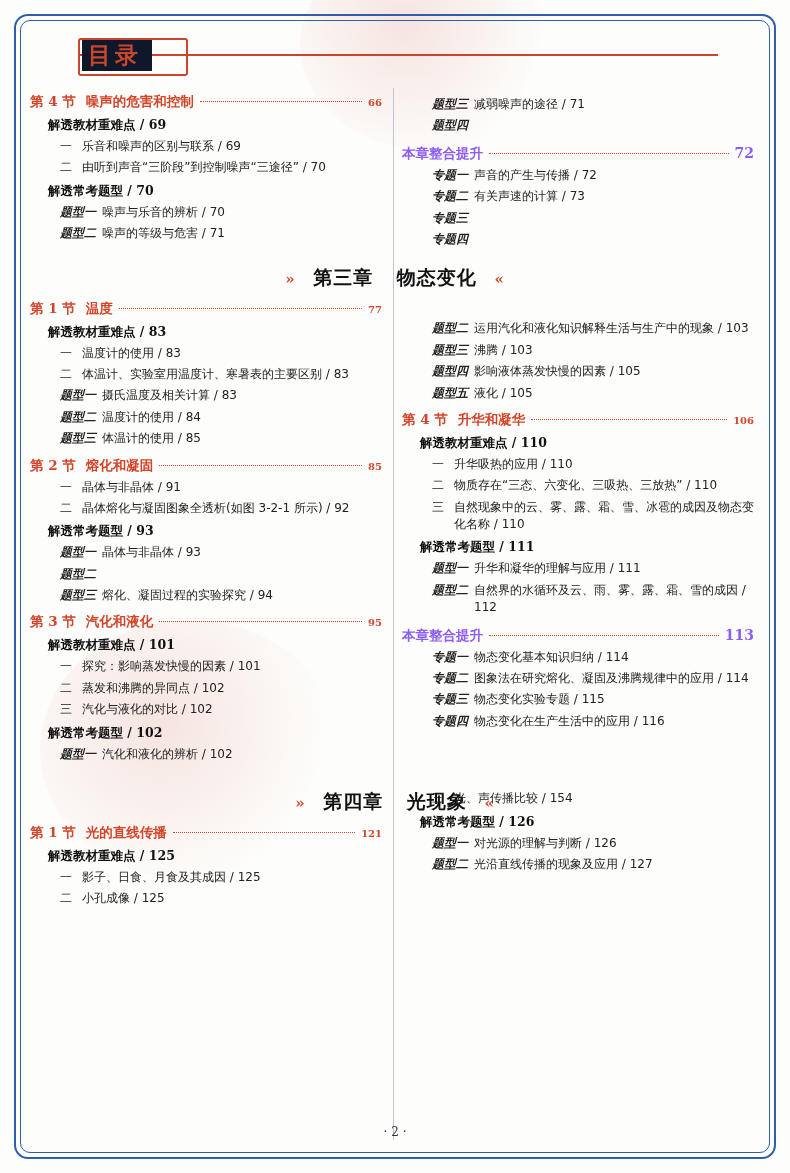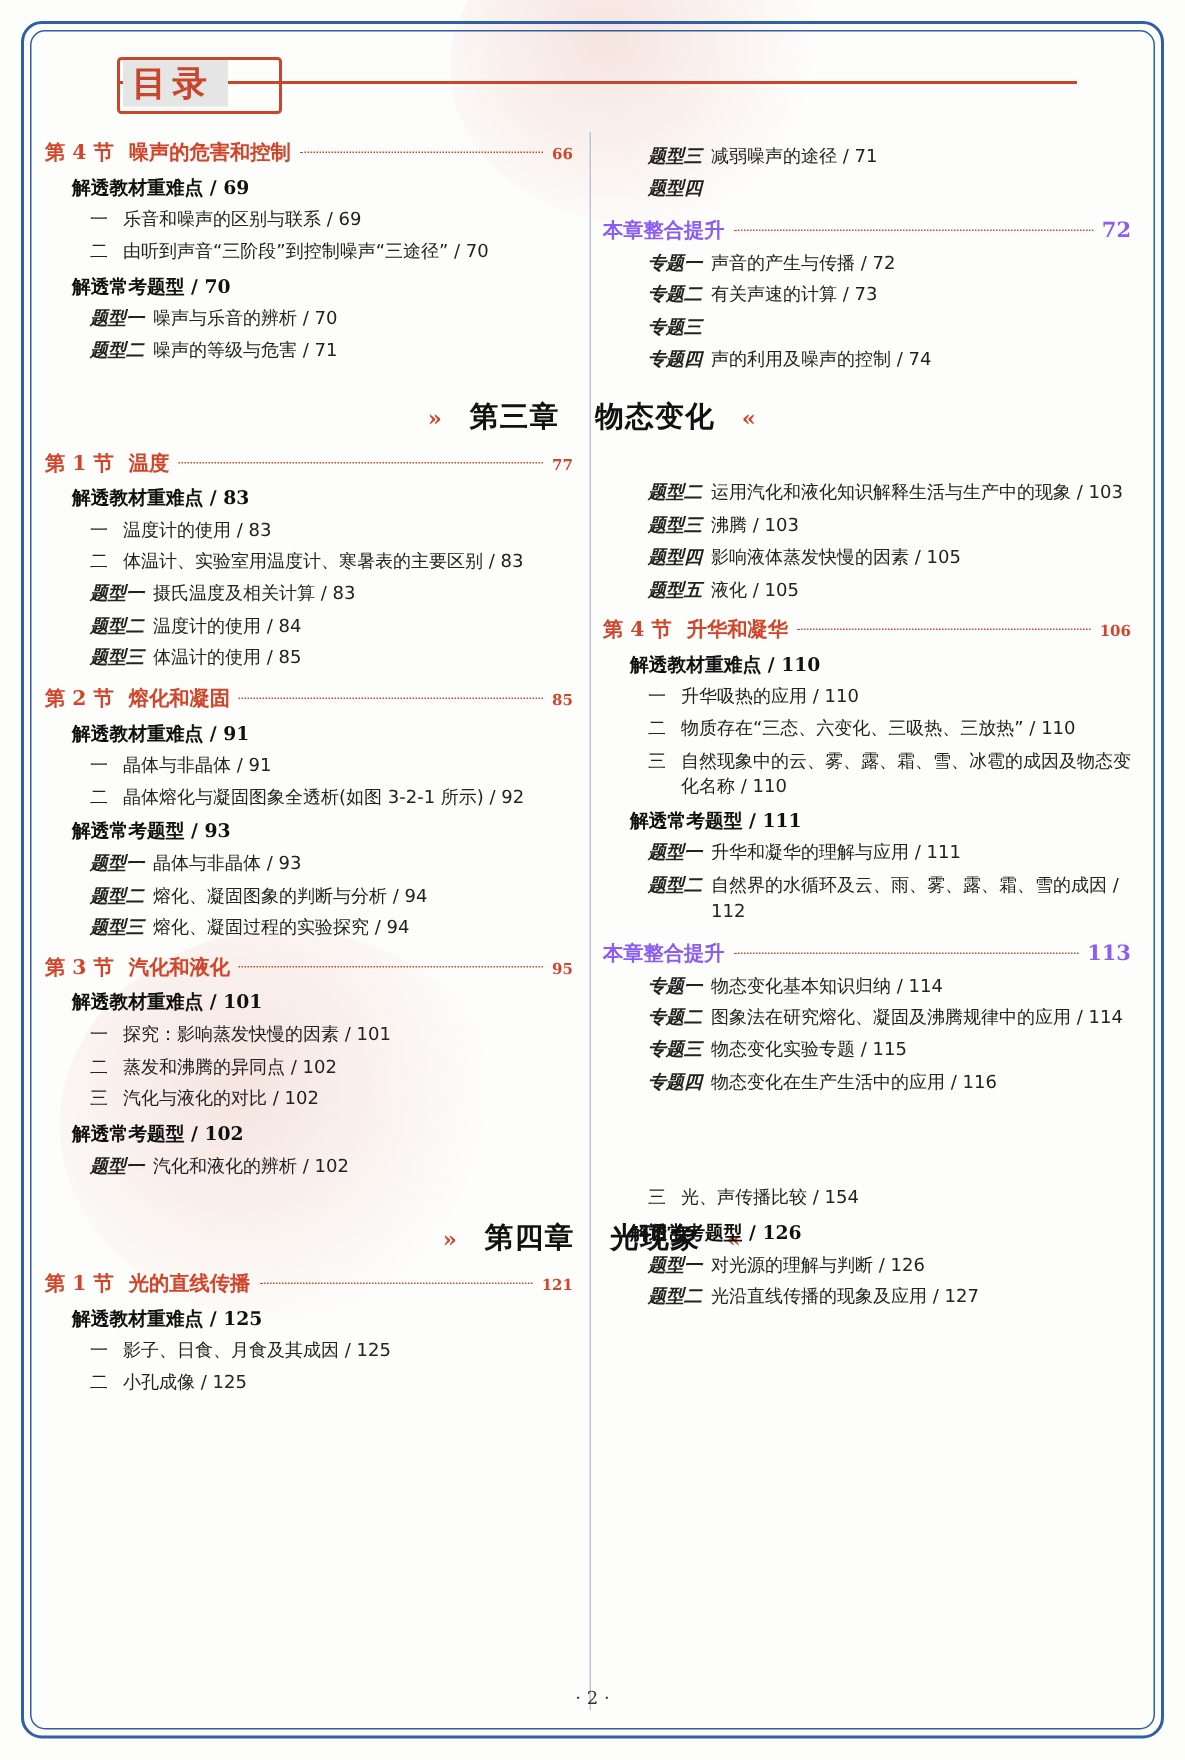--- a/index.html
+++ b/index.html
@@ -33,21 +33,21 @@
     position:absolute;left:78px;top:24px;width:640px;height:44px;
   }
   .header-rule{
     position:absolute;left:0;top:30px;width:640px;height:2px;background:#c8462c;
   }
   .header-title{
     position:absolute;left:4px;top:16px;
     font-family:"DejaVu Serif","Liberation Serif",serif;
     font-weight:bold;font-size:23px;color:#c8462c;
     letter-spacing:4px;
-    background:#e5e5e5;padding:0 10px 0 6px;
+    background:#0f172a;padding:0 10px 0 6px;
   }
   .header-box{
     position:absolute;left:0px;top:14px;width:106px;height:34px;
     border:2px solid #c8462c;border-radius:3px;
   }
 
   
   .cols{
     position:absolute;left:30px;top:84px;width:730px;height:1030px;
   }
@@ -204,37 +204,35 @@
         <span class="it-no bold">题型三</span>
         <span class="it-text">体温计的使用 / 85</span>
       </div>
 
       <div class="sec">
         <span class="s-label">第 2 节</span>
         <span class="s-name">熔化和凝固</span>
         <span class="s-dots"></span>
         <span class="s-page">85</span>
       </div>
-      <div class="h2">解透教材重难点 / 91</div>
       <div class="item">
         <span class="it-no">一</span>
         <span class="it-text">晶体与非晶体 / 91</span>
       </div>
       <div class="item">
         <span class="it-no">二</span>
         <span class="it-text">晶体熔化与凝固图象全透析(如图 3-2-1 所示) / 92</span>
       </div>
       <div class="h2">解透常考题型 / 93</div>
       <div class="item">
         <span class="it-no bold">题型一</span>
         <span class="it-text">晶体与非晶体 / 93</span>
       </div>
       <div class="item">
         <span class="it-no bold">题型二</span>
-        <span class="it-text">熔化、凝固图象的判断与分析 / 94</span>
       </div>
       <div class="item">
         <span class="it-no bold">题型三</span>
         <span class="it-text">熔化、凝固过程的实验探究 / 94</span>
       </div>
 
       <div class="sec">
         <span class="s-label">第 3 节</span>
         <span class="s-name">汽化和液化</span>
         <span class="s-dots"></span>
@@ -304,21 +302,20 @@
       </div>
       <div class="item">
         <span class="it-no bold">专题二</span>
         <span class="it-text">有关声速的计算 / 73</span>
       </div>
       <div class="item">
         <span class="it-no bold">专题三</span>
       </div>
       <div class="item">
         <span class="it-no bold">专题四</span>
-        <span class="it-text">声的利用及噪声的控制 / 74</span>
       </div>
 
       <div style="height:64px;"></div>
 
       <div class="item">
         <span class="it-no bold">题型二</span>
         <span class="it-text">运用汽化和液化知识解释生活与生产中的现象 / 103</span>
       </div>
       <div class="item">
         <span class="it-no bold">题型三</span>

